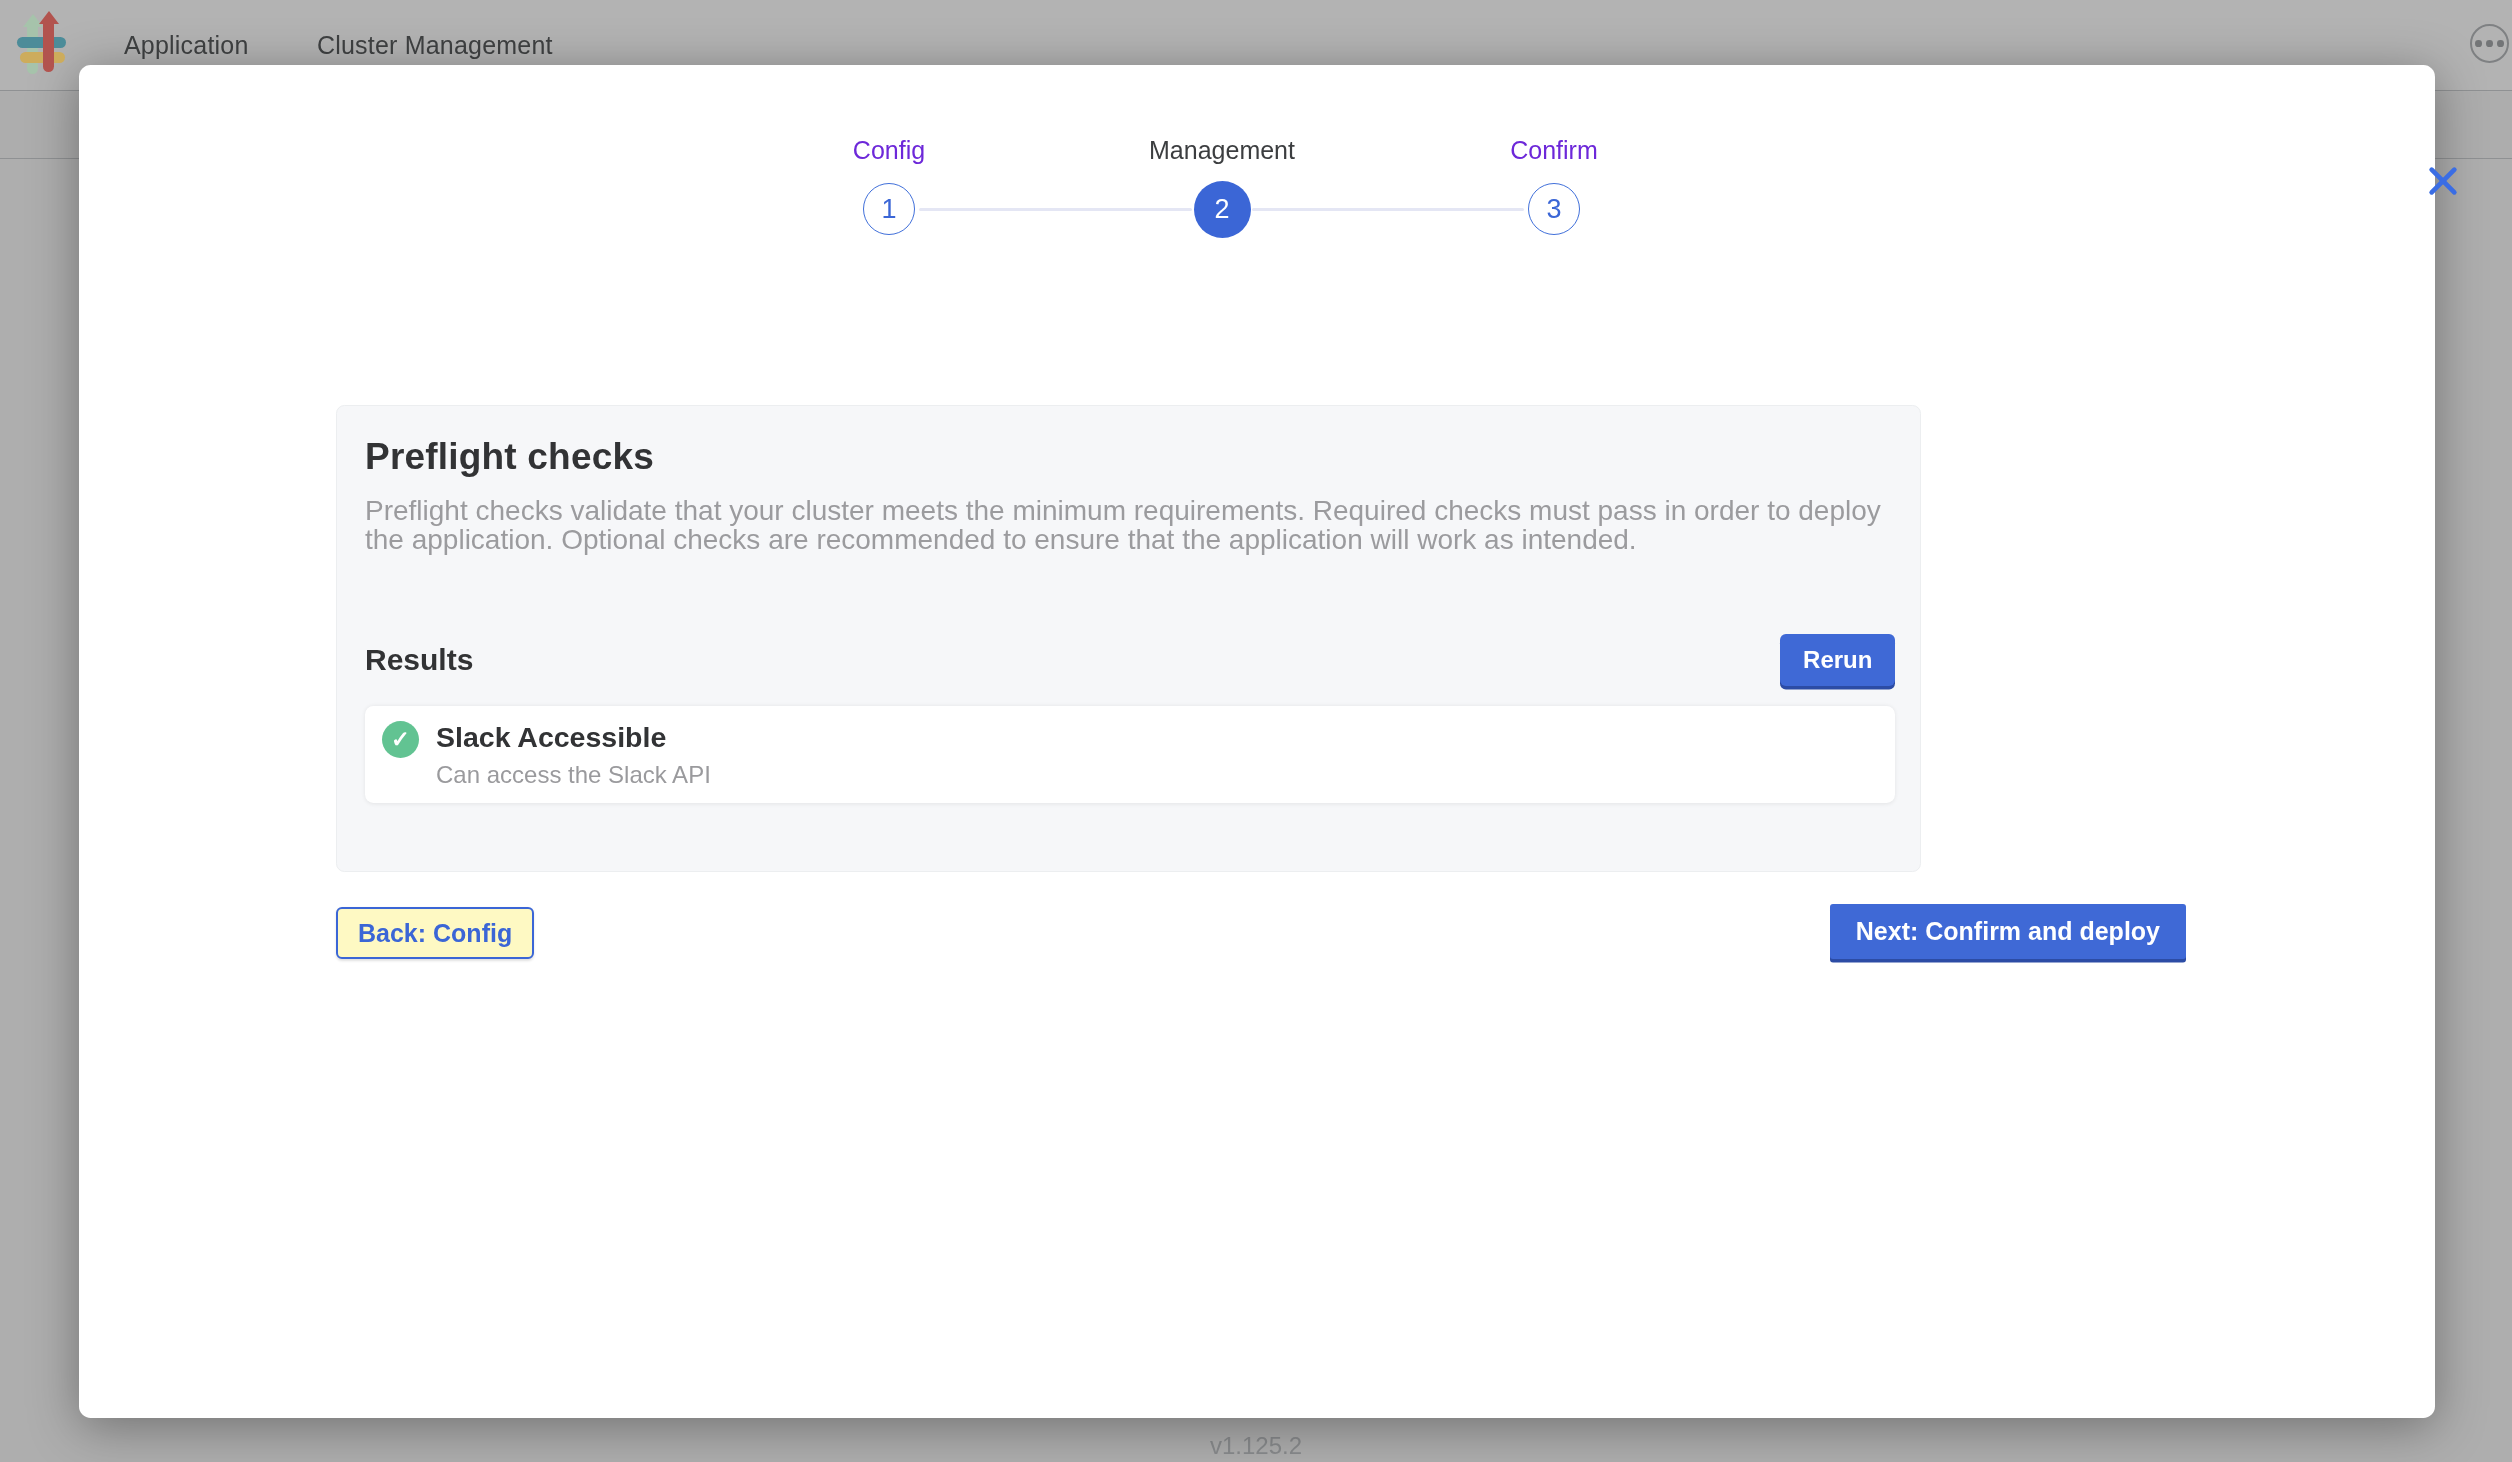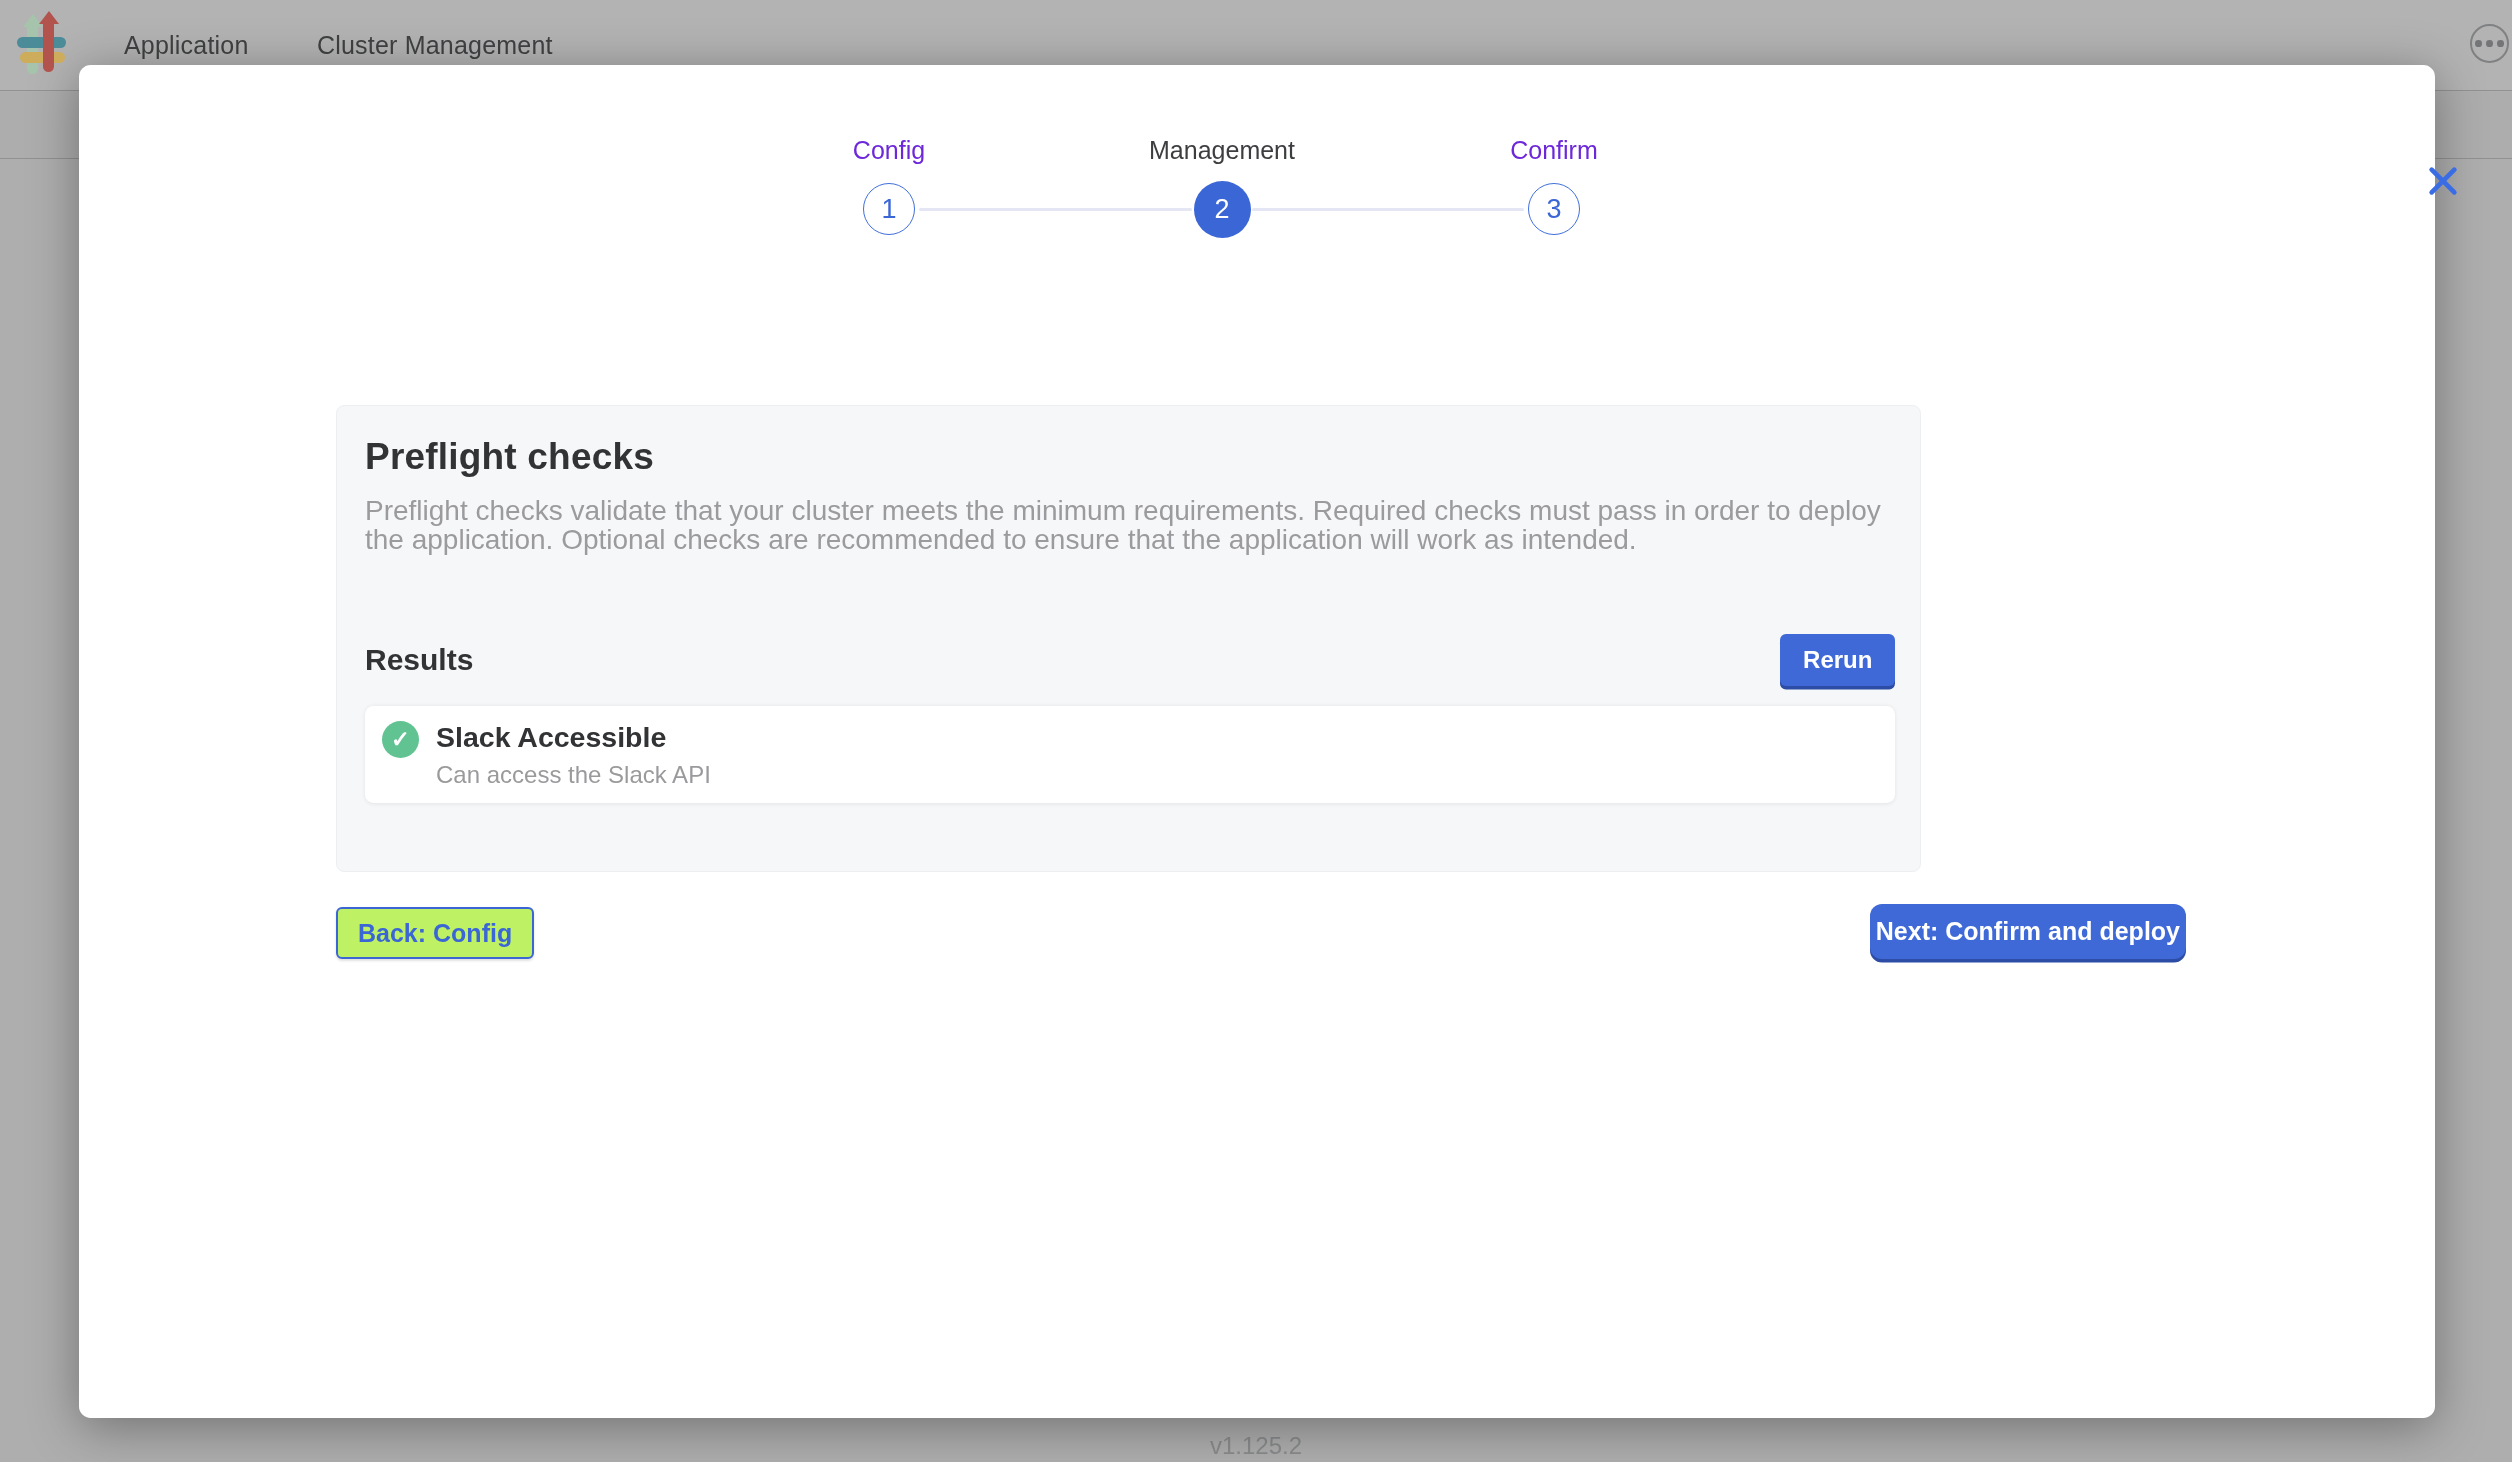--- a/index.html
+++ b/index.html
@@ -118,27 +118,27 @@
     flex:0 0 auto; width:37px; height:37px; border-radius:50%; background:#62c392;
     color:#ffffff; font-size:22.6px; font-weight:700;
     display:flex; align-items:center; justify-content:center; margin-top:1.7px;
   }
   .result-name   { font-size:28.5px; font-weight:700; color:#323335; line-height:34px; }
   .result-detail { margin-top:7.5px; font-size:24px; color:#9a9a9d; line-height:28.5px; }
 
   
   .btn-back {
     position:absolute; left:257px; top:842px; height:52px; padding:0 20px;
-    background:#bef264; border:2.5px solid #3b66d6; border-radius:5.9px;
+    background:#fef9c3; border:2.5px solid #3b66d6; border-radius:5.9px;
     color:#3b66d6; font-family:inherit; font-size:25px; font-weight:700;
     box-shadow:0 1.7px 2.5px rgba(0,0,0,.12); cursor:pointer;
   }
   .btn-next {
-    position:absolute; right:249px; top:839px; height:55px; padding:0 6px;
-    background:#3f69d6; border:none; border-radius:12px;
+    position:absolute; right:249px; top:839px; height:55px; padding:0 26px;
+    background:#3f69d6; border:none; border-radius:3px;
     color:#ffffff; font-family:inherit; font-size:25px; font-weight:700;
     box-shadow:0 3.4px 0 #2c4ca5; cursor:pointer;
   }
 </style>
 </head>
 <body>
 
 <div class="bg-nav">
   <div class="logo">
     <span class="arrow-shaft green-shaft"></span>

